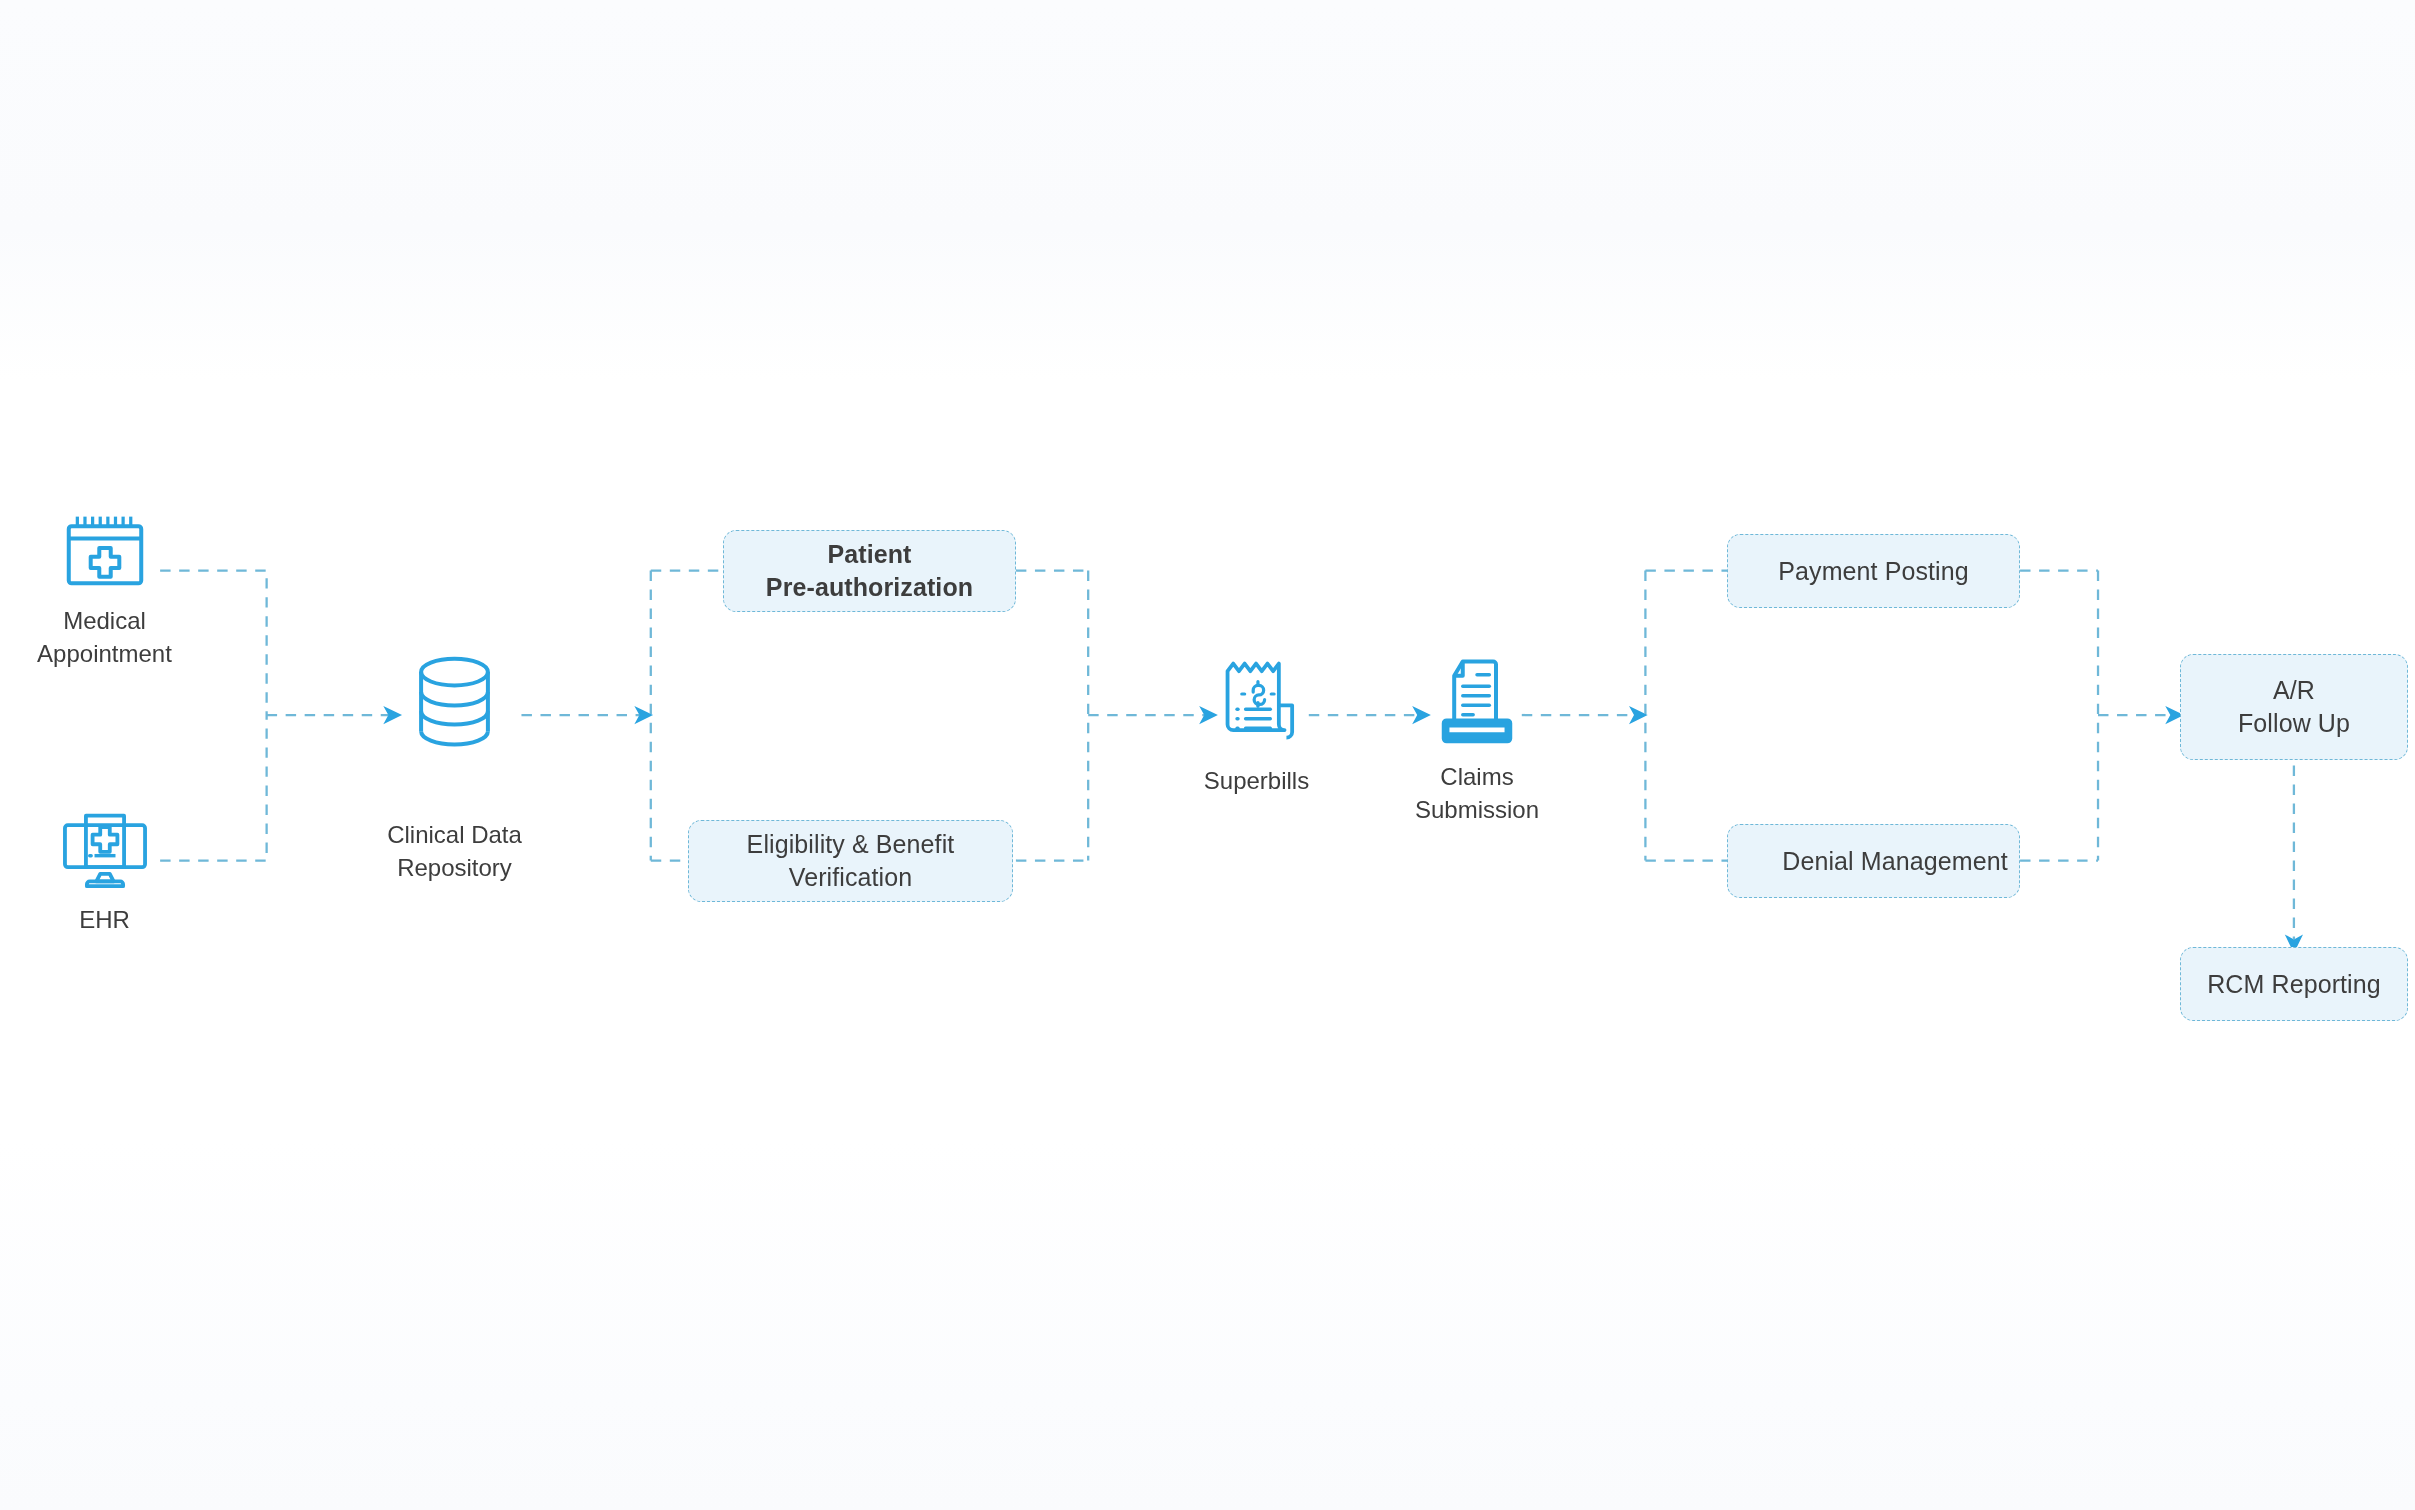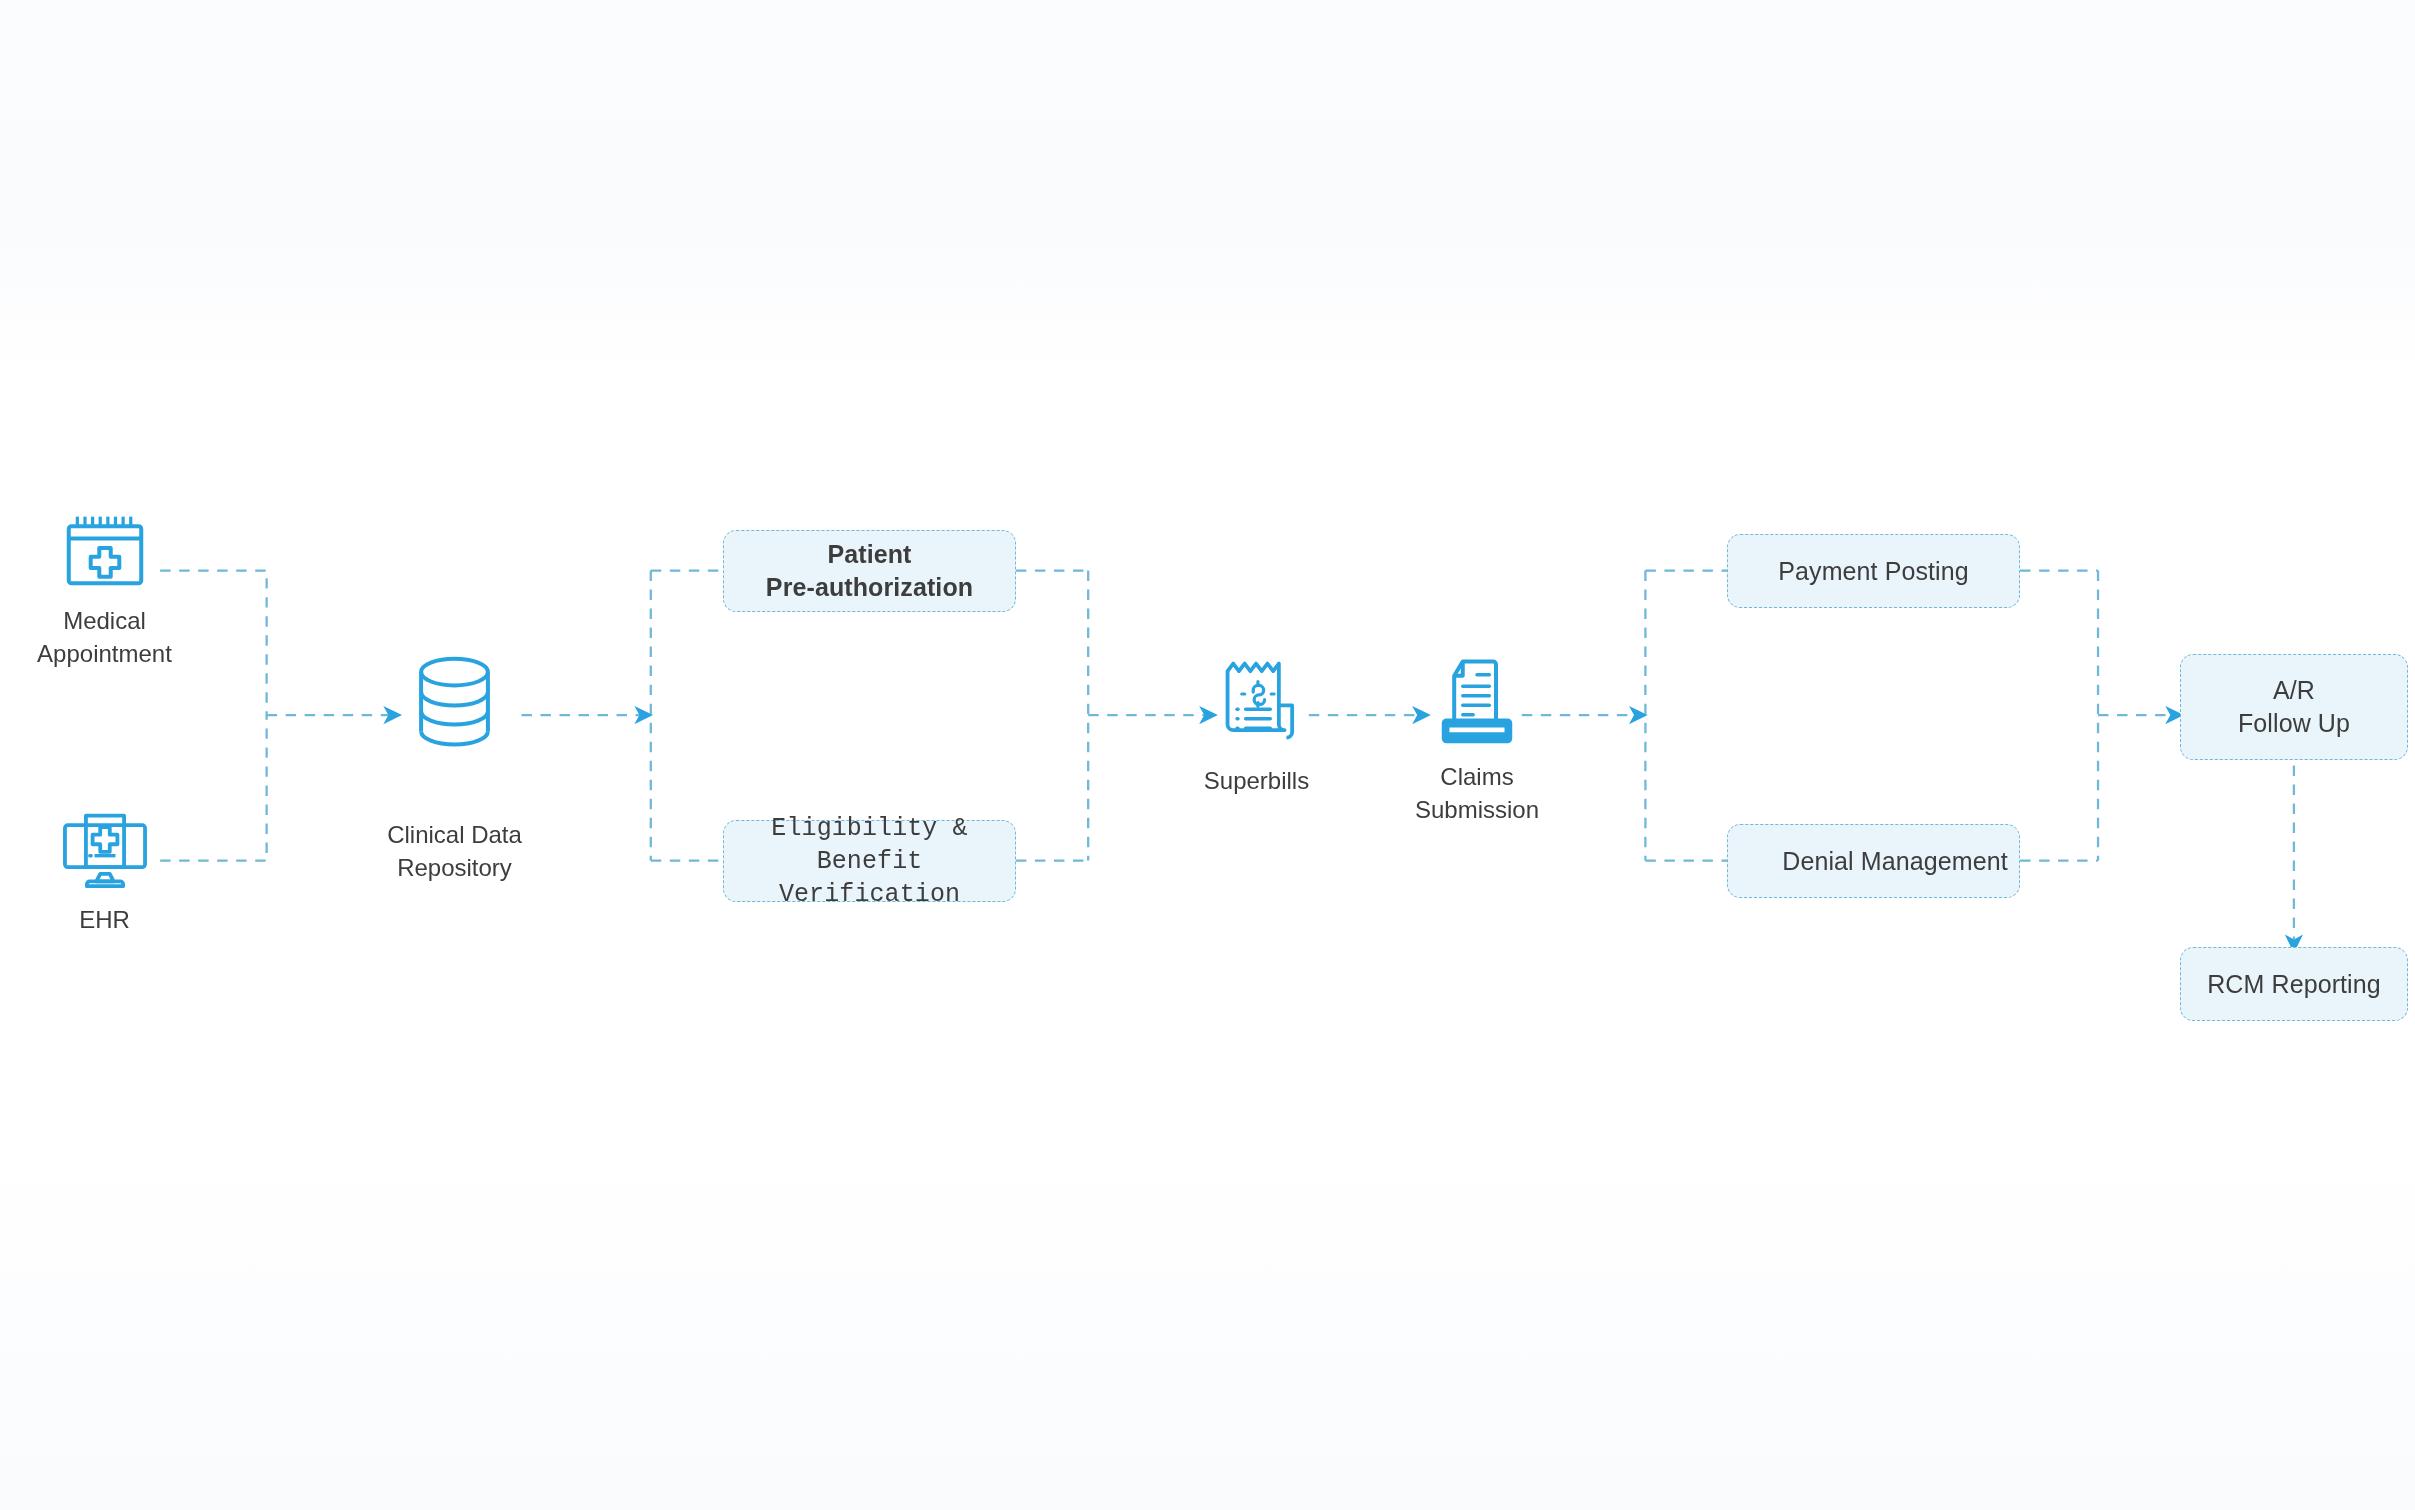--- a/index.html
+++ b/index.html
@@ -207,21 +207,21 @@
 Submission</span>
   </div>
 
   <div class="pbox" style="left:723px;top:530px;width:293px;height:82px;font-weight:bold;">
     <div>
       <span>Patient</span>
       <span>Pre-authorization</span>
     </div>
   </div>
 
-  <div class="pbox" style="left:723px;top:820px;width:293px;height:82px;font-family:Liberation Mono, monospace;">
+  <div class="pbox" style="left:688px;top:820px;width:325px;height:82px;">
     <div>
       <span>Eligibility &amp; Benefit</span>
       <span>Verification</span>
     </div>
   </div>
 
   <div class="pbox" style="left:1727px;top:534px;width:293px;height:74px;">
     <span>Payment Posting</span>
   </div>
 

